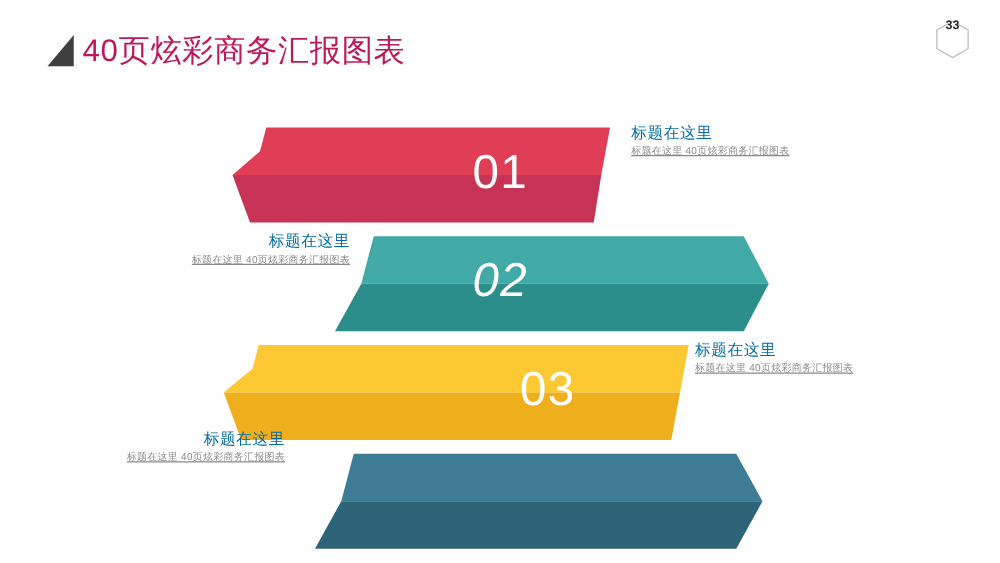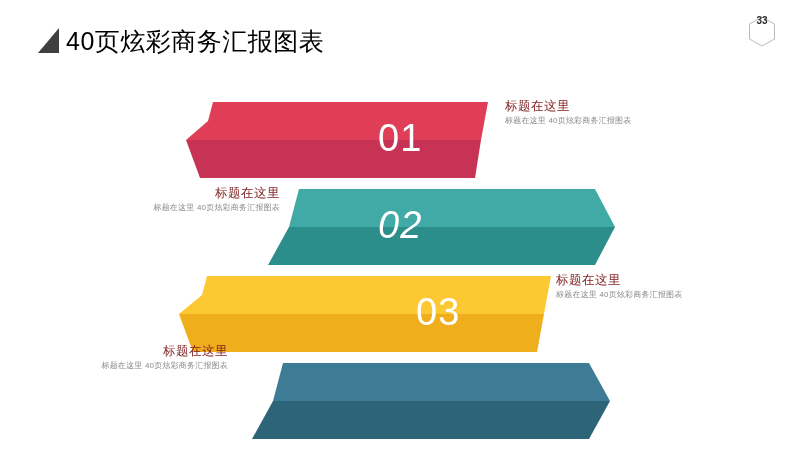--- a/index.html
+++ b/index.html
@@ -35,21 +35,21 @@
     width: 0;
     height: 0;
     border-left: 21px solid transparent;
     border-bottom: 25px solid #3f3f3f;
     position: relative;
     top: -2px;
   }
   .page-title {
     font-size: 25px;
     line-height: 27px;
-    color: #000000;
+    color: #be185d;
     font-weight: 400;
     letter-spacing: 0.5px;
     white-space: nowrap;
   }
 
   
   .page-badge {
     position: absolute;
     right: 24px;
     top: 16px;
@@ -106,31 +106,32 @@
     pointer-events: none;
   }
 
   
   .callout {
     position: absolute;
     width: 200px;
   }
   .callout .c-title {
     font-size: 12.5px;
-    color: #7f1d1d;
+    color: #0369a1;
     line-height: 16px;
     letter-spacing: 0.5px;
     white-space: nowrap;
   }
   .callout .c-desc {
     font-size: 8px;
     color: #8a8a8a;
     line-height: 13px;
     letter-spacing: 0.2px;
     white-space: nowrap;
+    text-decoration: underline;
   }
   .callout.align-left  { text-align: left; }
   .callout.align-right { text-align: right; }
 </style>
 </head>
 <body>
 
 <div class="header">
   <div class="title-row">
     <span class="tri-icon"></span>

